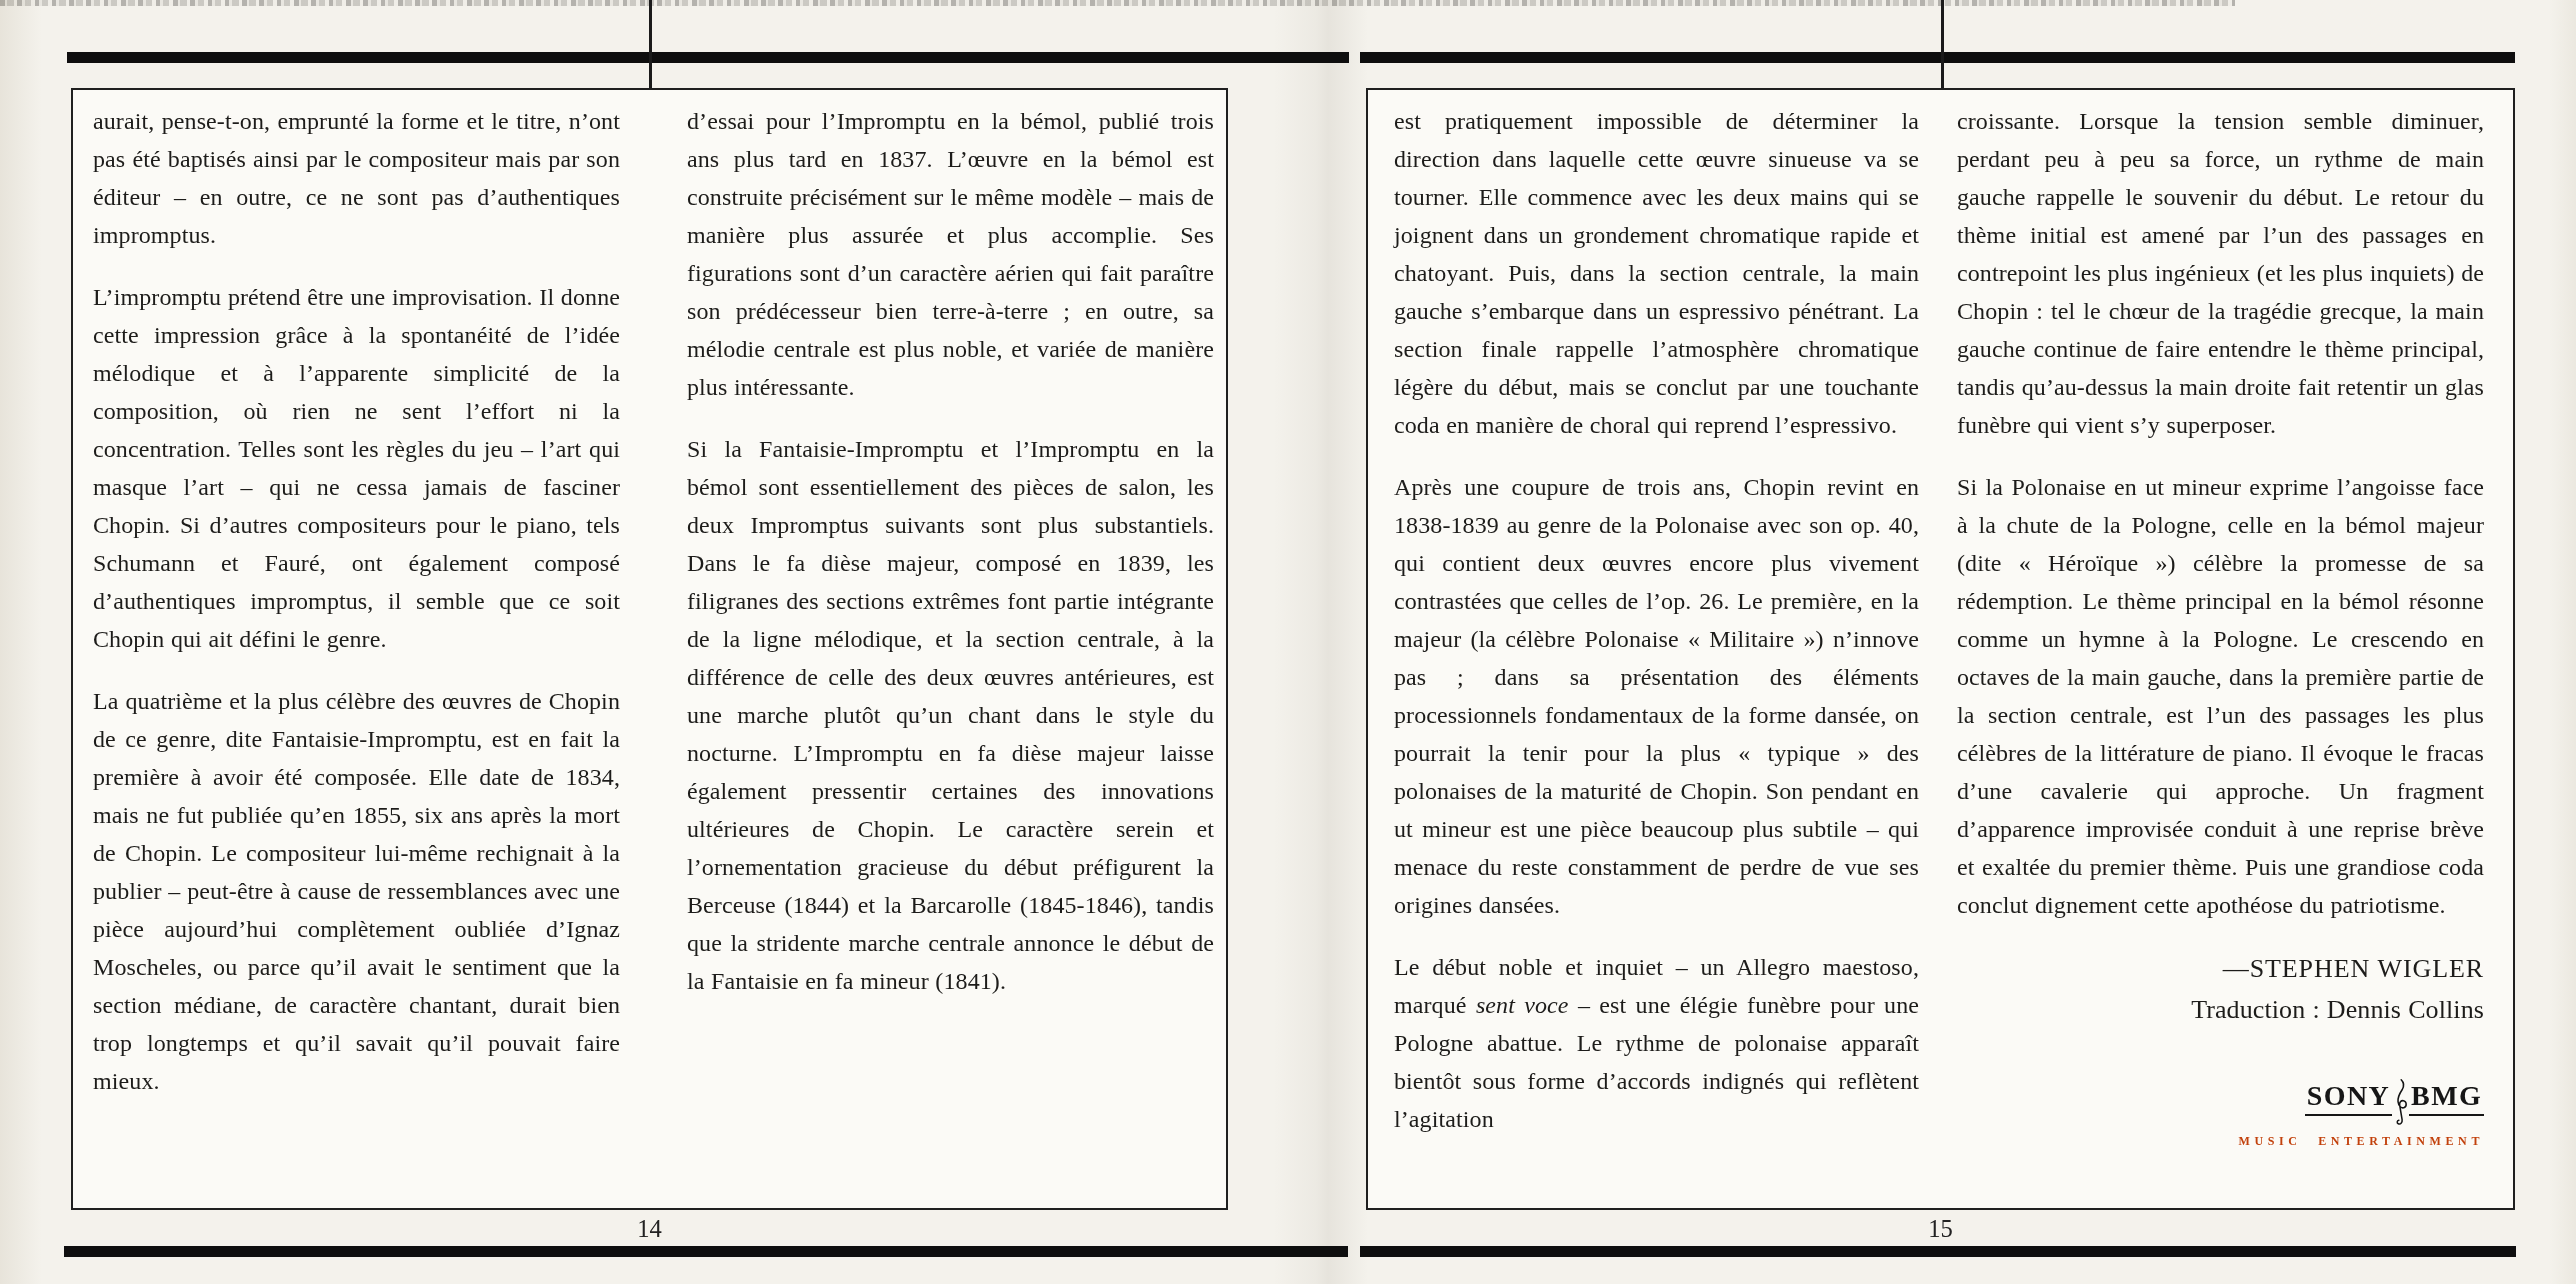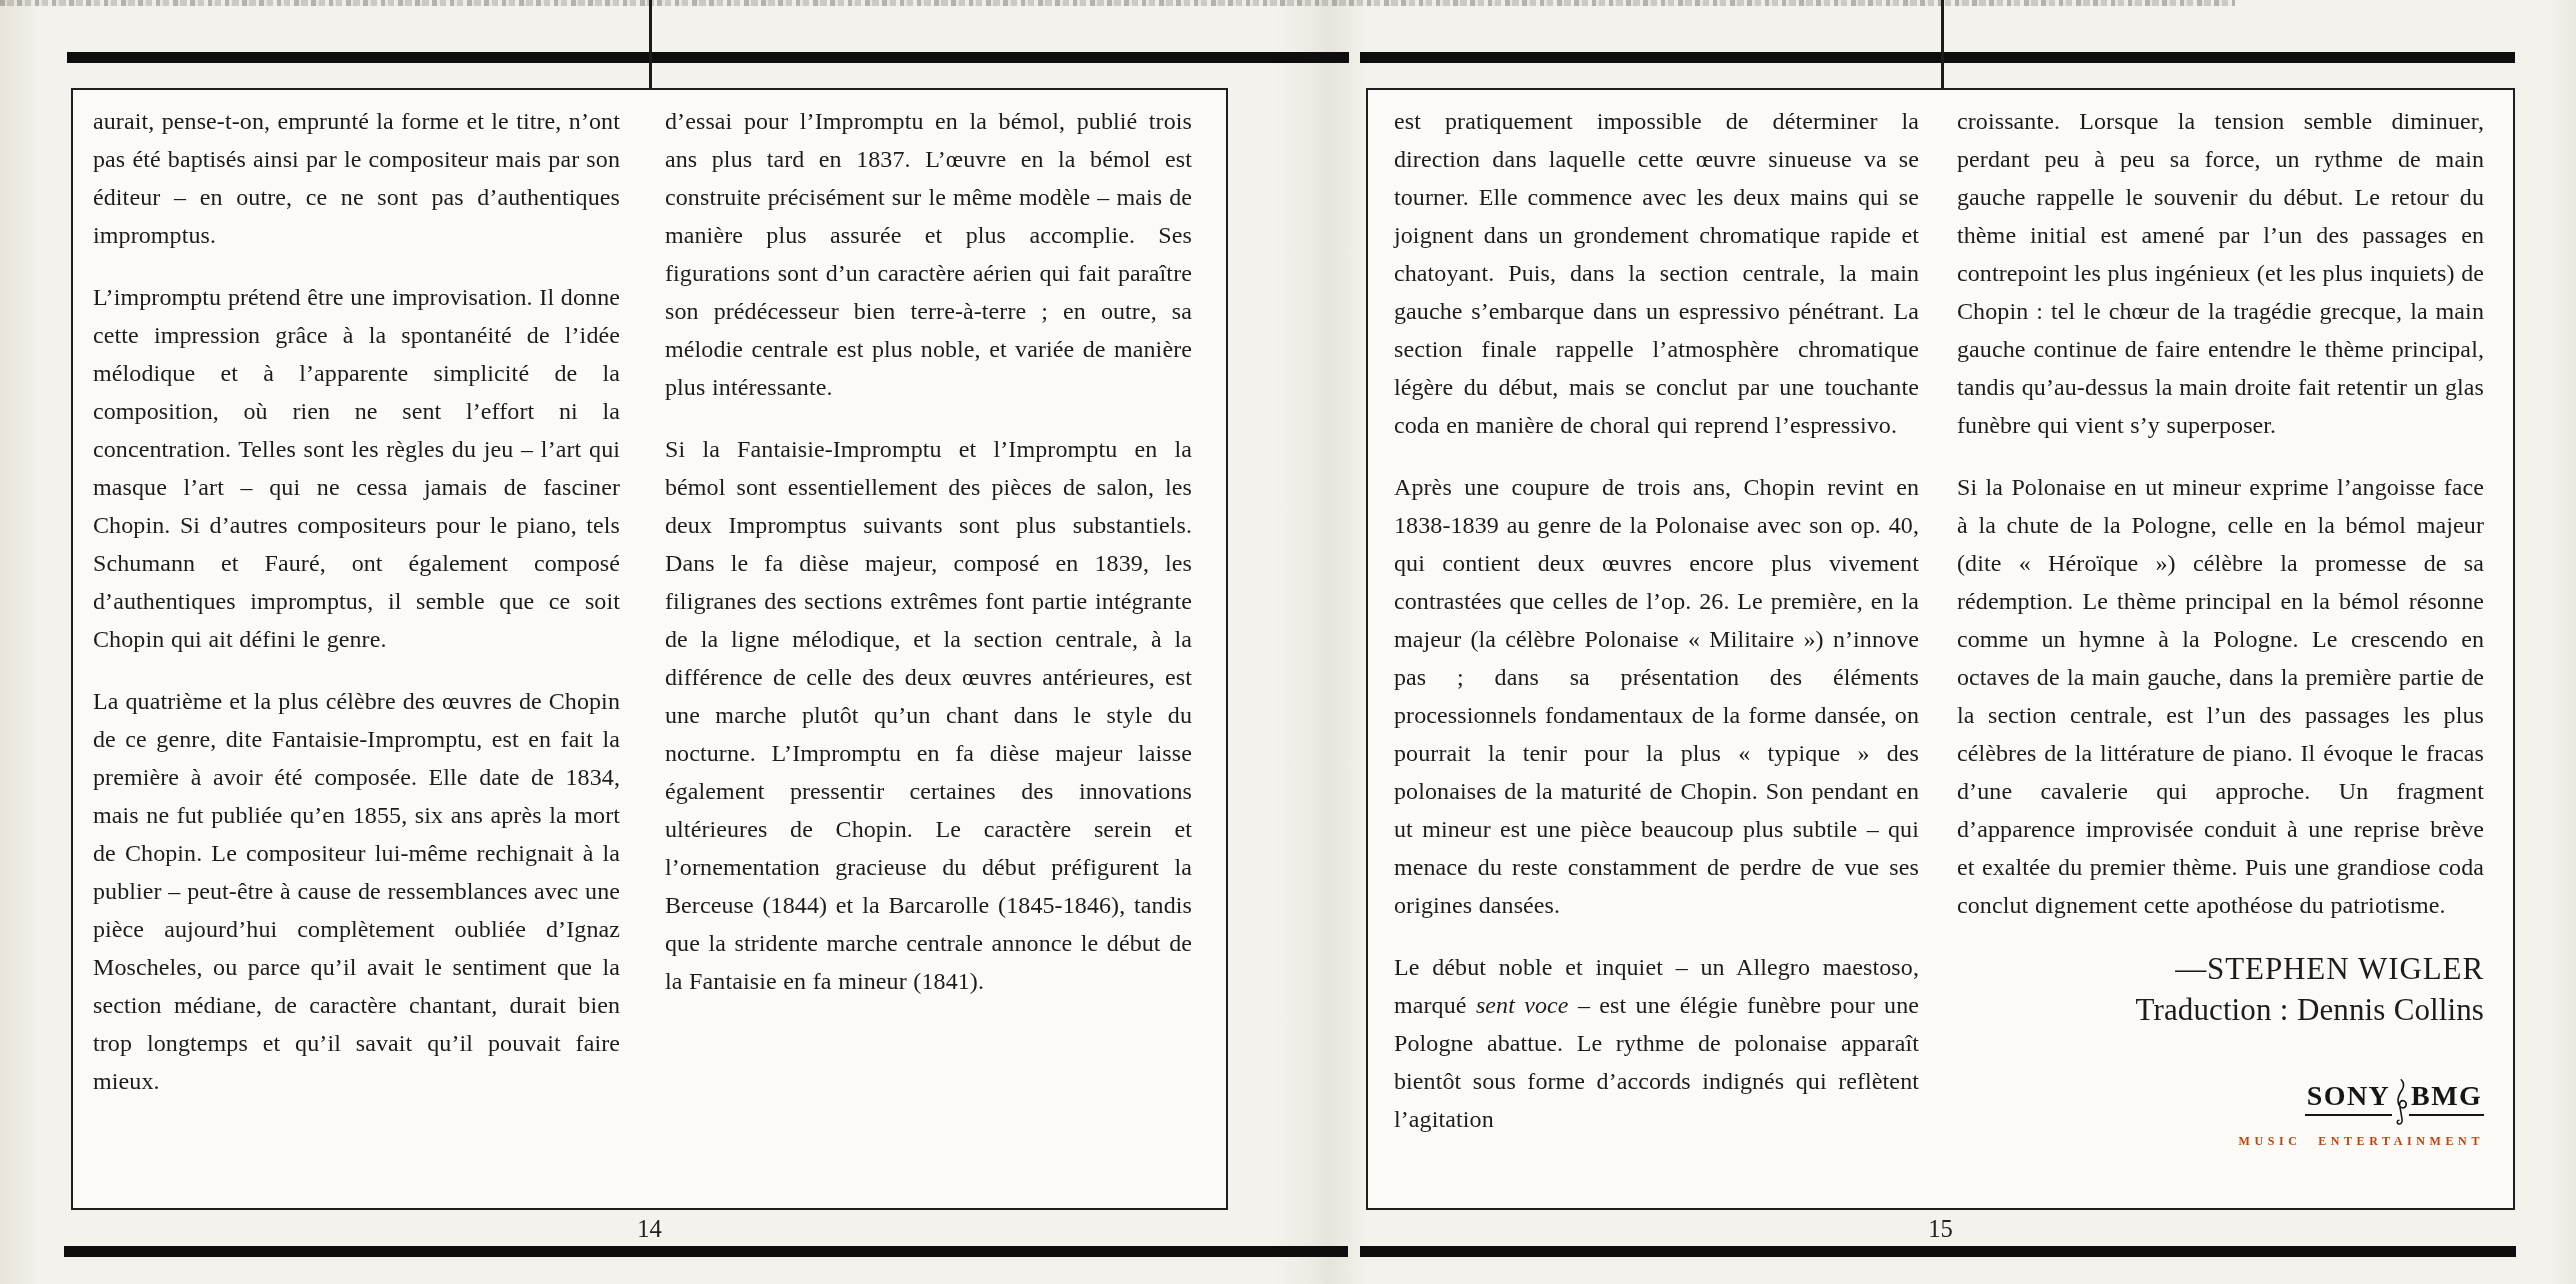--- a/index.html
+++ b/index.html
@@ -37,29 +37,29 @@
   .frame-left{left:71px;top:88px;width:1157px;height:1122px;}
   .frame-right{left:1366px;top:88px;width:1149px;height:1122px;}
 
   .col{
     position:absolute;top:102px;
     font-size:24px;line-height:38px;
     text-align:justify;letter-spacing:0.1px;word-spacing:0.5px;
   }
   .col p{margin:0 0 24px 0;}
   .col-a{left:93px;width:527px;}
-  .col-b{left:665px;width:527px;}
+  .col-b{left:687px;width:527px;}
   .col-c{left:1394px;width:525px;}
   .col-d{left:1957px;width:527px;}
 
   .pagenum{position:absolute;top:1215px;width:109px;text-align:center;font-size:24.6px;color:#222;}
   .pn-left{left:595px;}
   .pn-right{left:1886px;}
 
-  .sig-block{margin-top:3px;text-align:right;font-size:31px;line-height:41px;}
+  .sig-block{margin-top:3px;text-align:right;font-size:26px;line-height:41px;}
   .sig-name{letter-spacing:0.9px;}
 
   .logo{margin-top:48px;display:flex;flex-direction:column;align-items:flex-end;}
   .logo-row{display:flex;align-items:flex-end;}
   .logo-word{
     font-weight:bold;font-size:28px;line-height:1;letter-spacing:1.4px;
     border-bottom:2.7px solid #161616;padding:0 1.8px 3.6px 1.8px;color:#161616;
   }
   .logo-clef{width:15.5px;height:49px;margin:0 0.9px -11px 0.9px;}
   .logo-tag{

